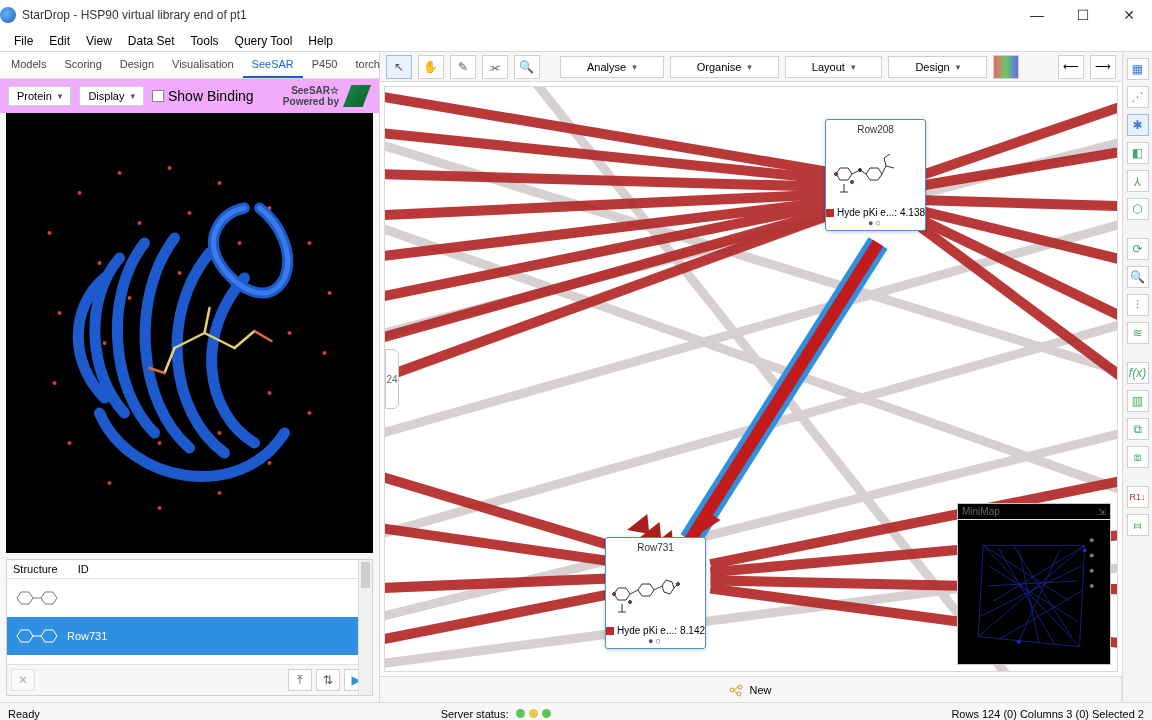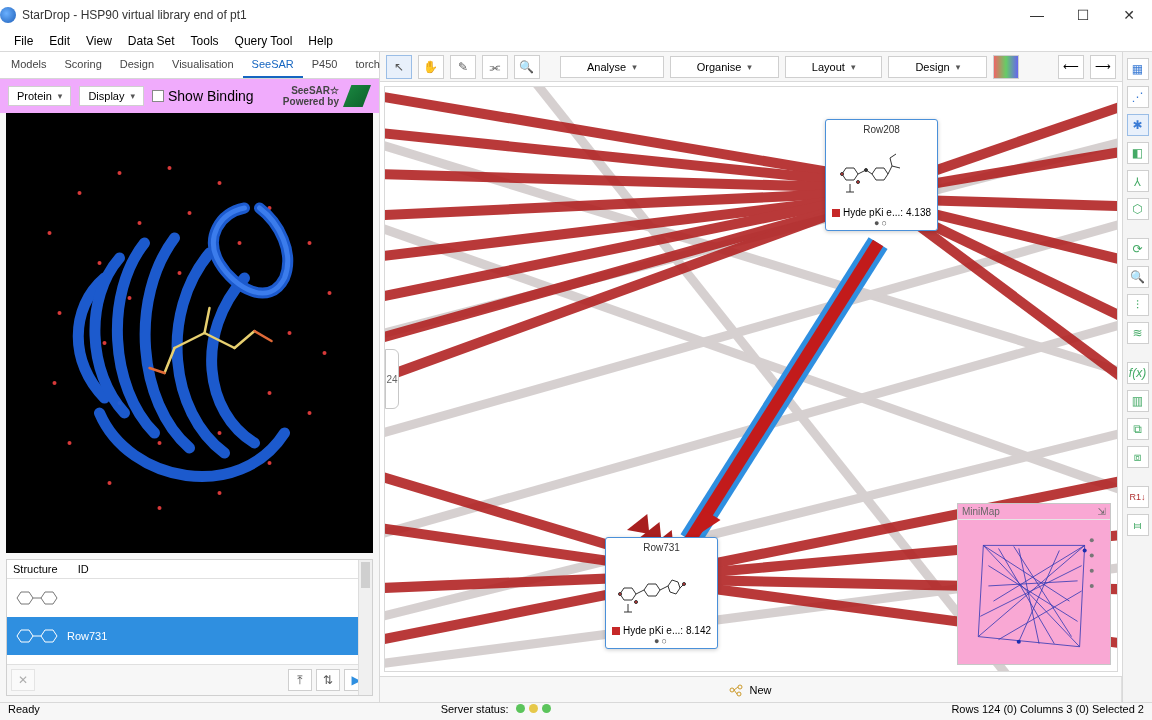--- a/index.html
+++ b/index.html
@@ -60,45 +60,45 @@
 .ctoolbar .tbtn { width:26px; height:24px; }
 .ctoolbar .tbtn.active { background:#e8f0fb; border-color:#9abde6;}
 .ctoolbar .dropdown { padding:4px 26px; }
 .ctoolbar .spacer { flex:1; }
 .navbtn { width:26px;height:24px;border:1px solid #cfcfcf;background:#fff;display:flex;align-items:center;justify-content:center;}
 
 
 .graph-area { flex:1; position:relative; background:#fff; margin:4px; border:1px solid #d9d9d9; overflow:hidden;}
 .graph-area svg.edges { position:absolute; inset:0; width:100%; height:100%;}
 
-.node-card { position:absolute; background:#fff; border:1px solid #4a90d9; border-radius:3px; box-shadow:0 1px 4px rgba(0,0,0,.2); font-size:10px; padding:4px 6px 2px; }
+.node-card { position:absolute; background:#fff; border:1px solid #4a90d9; border-radius:3px; box-shadow:0 1px 4px rgba(0,0,0,.2); font-size:10px; padding:4px 0 2px; }
 .node-card .ntitle { text-align:center; font-size:10px; color:#333; margin-bottom:2px;}
 .node-card .nstruct { width:76px; height:68px; background:#fff; display:flex; align-items:center; justify-content:center;}
 .node-card .nfoot { display:flex; align-items:center; gap:3px; margin-top:2px; white-space:nowrap;}
 .node-card .sw { width:8px;height:8px;background:#c62828;}
 .node-card .dots { text-align:center; font-size:9px; letter-spacing:2px; color:#555;}
 
-.minimap { position:absolute; right:6px; bottom:6px; width:154px; height:162px; background:#f9a8d4; border:1px solid #c7c7c7;}
+.minimap { position:absolute; right:6px; bottom:6px; width:154px; height:162px; background:#000000; border:1px solid #c7c7c7;}
 .minimap .mmhead { display:flex; align-items:center; justify-content:space-between; font-size:10px; padding:2px 4px; color:#666; border-bottom:1px solid #e6e6e6;}
 .minimap svg { width:100%; height:calc(100% - 18px);}
 
 .handle-left { position:absolute; left:0; top:50%; transform:translateY(-50%); width:14px; height:60px; border:1px solid #c7c7c7; background:#fff; border-radius:0 6px 6px 0; display:flex; align-items:center; justify-content:center; font-size:10px; color:#666;}
 
 
 .file-tabs { height:26px; display:flex; border-top:1px solid #d9d9d9; background:#f7f7f7;}
 .file-tab { flex:1; display:flex; align-items:center; justify-content:center; font-size:11px; gap:6px; border-right:1px solid #e0e0e0;}
 .file-tab .ic { width:14px;height:14px; }
 
 
 .right-strip .sbtn { width:22px; height:22px; border:1px solid #cfcfcf; background:#fff; display:flex; align-items:center; justify-content:center; font-size:12px; color:#4a6; }
 .right-strip .sbtn.blue{color:#3a7bd5;}
 .right-strip .sbtn.active{ background:#e8f0fb; border-color:#9abde6;}
 
 
-.statusbar { height:18px; display:flex; align-items:flex-start; font-size:11px; padding:0 8px; border-top:1px solid #d9d9d9; background:#f7f7f7;}
+.statusbar { height:18px; display:flex; align-items:flex-end; font-size:11px; padding:0 8px; border-top:1px solid #d9d9d9; background:#f7f7f7;}
 .statusbar .mid { flex:1; text-align:center; }
 .statusbar .dots span { display:inline-block; width:9px;height:9px;border-radius:50%; margin-left:4px;}
 .d-green{background:#5bc45b;} .d-yellow{background:#e6c84a;} .d-green2{background:#5bc45b;}
 </style>
 </head>
 <body>
 
 <div class="titlebar">
   <div class="app-icon"></div>
   <div class="title">StarDrop - HSP90 virtual library end of pt1</div>

